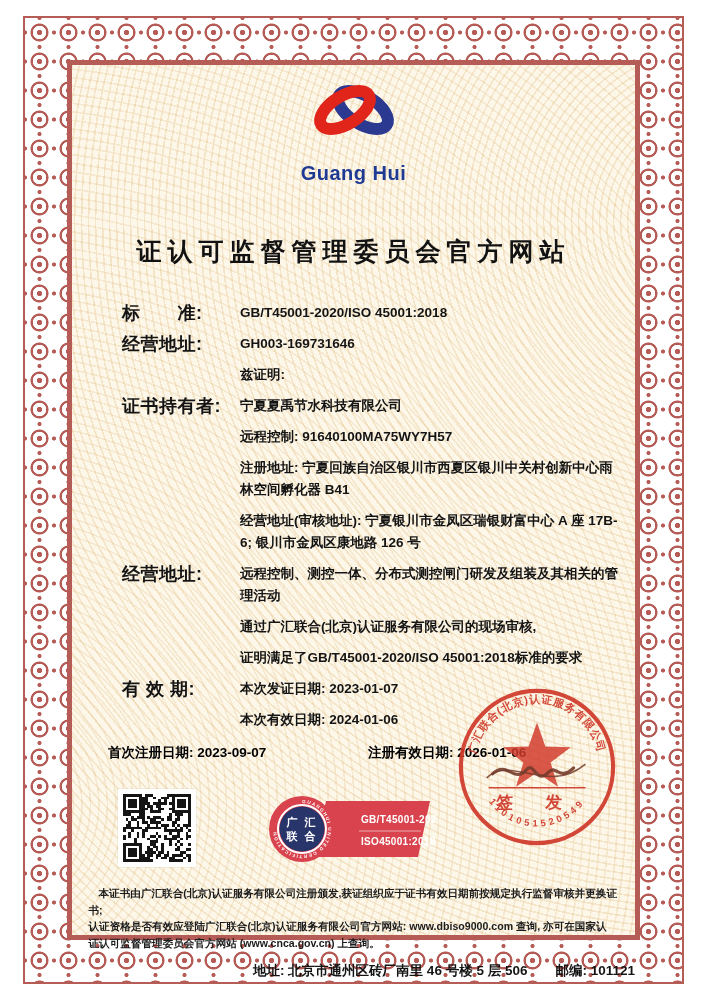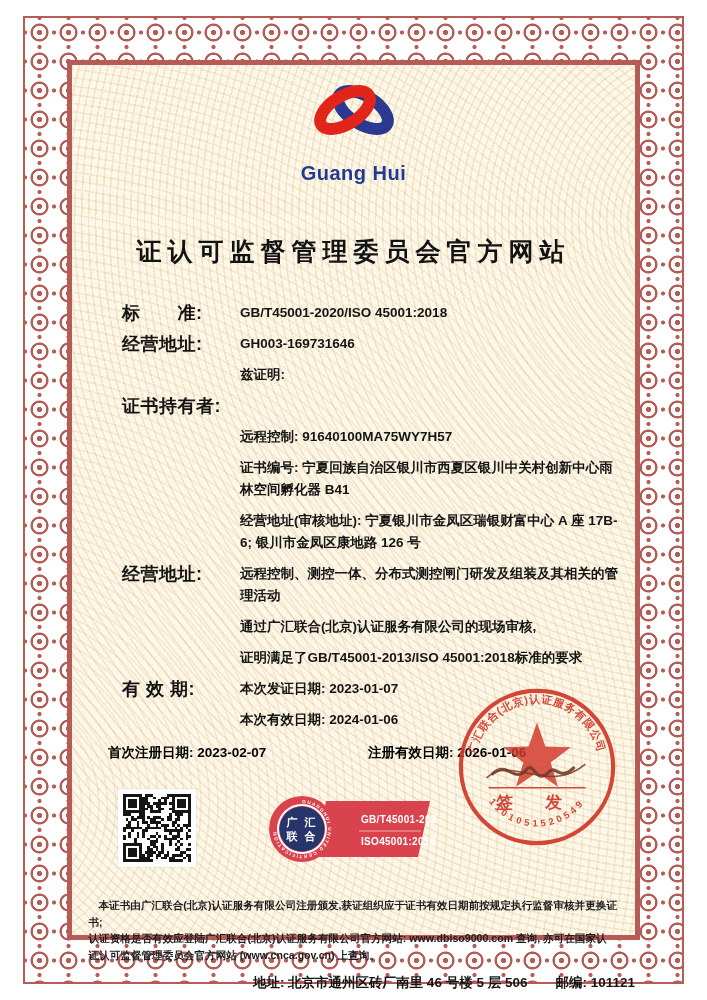--- a/index.html
+++ b/index.html
@@ -38,21 +38,21 @@
   .lab{width:86px;flex:none;font-size:18px;letter-spacing:.5px;white-space:pre;}
   .val{flex:1;margin-left:32px;}
   .gap-top{margin-top:8px;}
   .reg-row{display:flex;margin:12px 14px 0 36px;font-size:13.5px;font-weight:700;line-height:20px;}
   .reg-row .left{width:260px;flex:none;}
   .stamps{position:relative;margin:16px 0 0 46px;display:flex;align-items:center;height:98px;}
   .qr{background:#fff;padding:5px;width:68px;height:68px;flex:none;box-shadow:0 0 0 1px rgba(0,0,0,.04);}
   .qr svg{display:block;}
   .badge{margin-left:70px;margin-top:4px;flex:none;}
   .seal{position:absolute;top:618px;right:14px;opacity:.93;}
-  .finePrint{margin:20px auto 0;width:530px;font-size:10.6px;font-weight:600;line-height:16.5px;color:#1b1b1b;}
+  .finePrint{margin:8px auto 0;width:530px;font-size:10.6px;font-weight:600;line-height:16.5px;color:#1b1b1b;}
   .finePrint .l1{text-indent:10px;}
   .addr{margin-top:11px;display:flex;justify-content:flex-end;gap:28px;font-size:13.5px;font-weight:700;color:#141414;}
   svg text{font-family:"Liberation Sans","DejaVu Sans",sans-serif;}
 </style>
 </head>
 <body>
 
 <div class="border-zone">
   <div class="panel">
 
@@ -76,57 +76,58 @@
       <div class="row">
         <span class="lab">经营地址:</span>
         <span class="val">GH003-169731646</span>
       </div>
       <div class="row">
         <span class="lab"></span>
         <span class="val">兹证明:</span>
       </div>
       <div class="row">
         <span class="lab">证书持有者:</span>
+        <span class="val">宁夏夏禹节水科技有限公司</span>
       </div>
       <div class="row">
         <span class="lab"></span>
         <span class="val">远程控制: 91640100MA75WY7H57</span>
       </div>
       <div class="row">
         <span class="lab"></span>
-        <span class="val">证书编号: 宁夏回族自治区银川市西夏区银川中关村创新中心雨林空间孵化器 B41</span>
+        <span class="val">注册地址: 宁夏回族自治区银川市西夏区银川中关村创新中心雨林空间孵化器 B41</span>
       </div>
       <div class="row">
         <span class="lab"></span>
         <span class="val">经营地址(审核地址): 宁夏银川市金凤区瑞银财富中心 A 座 17B-6; 银川市金凤区康地路 126 号</span>
       </div>
       <div class="row">
         <span class="lab">经营地址:</span>
         <span class="val">远程控制、测控一体、分布式测控闸门研发及组装及其相关的管理活动</span>
       </div>
       <div class="row gap-top">
         <span class="lab"></span>
         <span class="val">通过广汇联合(北京)认证服务有限公司的现场审核,</span>
       </div>
       <div class="row">
         <span class="lab"></span>
-        <span class="val">证明满足了GB/T45001-2013/ISO 45001:2018标准的要求</span>
+        <span class="val">证明满足了GB/T45001-2020/ISO 45001:2018标准的要求</span>
       </div>
       <div class="row gap-top">
         <span class="lab">有 效 期:</span>
         <span class="val">本次发证日期: 2023-01-07</span>
       </div>
       <div class="row">
         <span class="lab"></span>
         <span class="val">本次有效日期: 2024-01-06</span>
       </div>
     </div>
 
     <div class="reg-row">
-      <span class="left">首次注册日期: 2023-02-07</span>
+      <span class="left">首次注册日期: 2023-09-07</span>
       <span>注册有效日期: 2026-01-06</span>
     </div>
 
     <div class="stamps">
       <div class="qr">
         <svg id="qrsvg" width="68" height="68" viewBox="0 0 25 25" shape-rendering="crispEdges">
             <rect x="0" y="0" width="1.02" height="1.02" fill="#151515"></rect>
             <rect x="1" y="0" width="1.02" height="1.02" fill="#151515"></rect>
             <rect x="2" y="0" width="1.02" height="1.02" fill="#151515"></rect>
             <rect x="3" y="0" width="1.02" height="1.02" fill="#151515"></rect>

